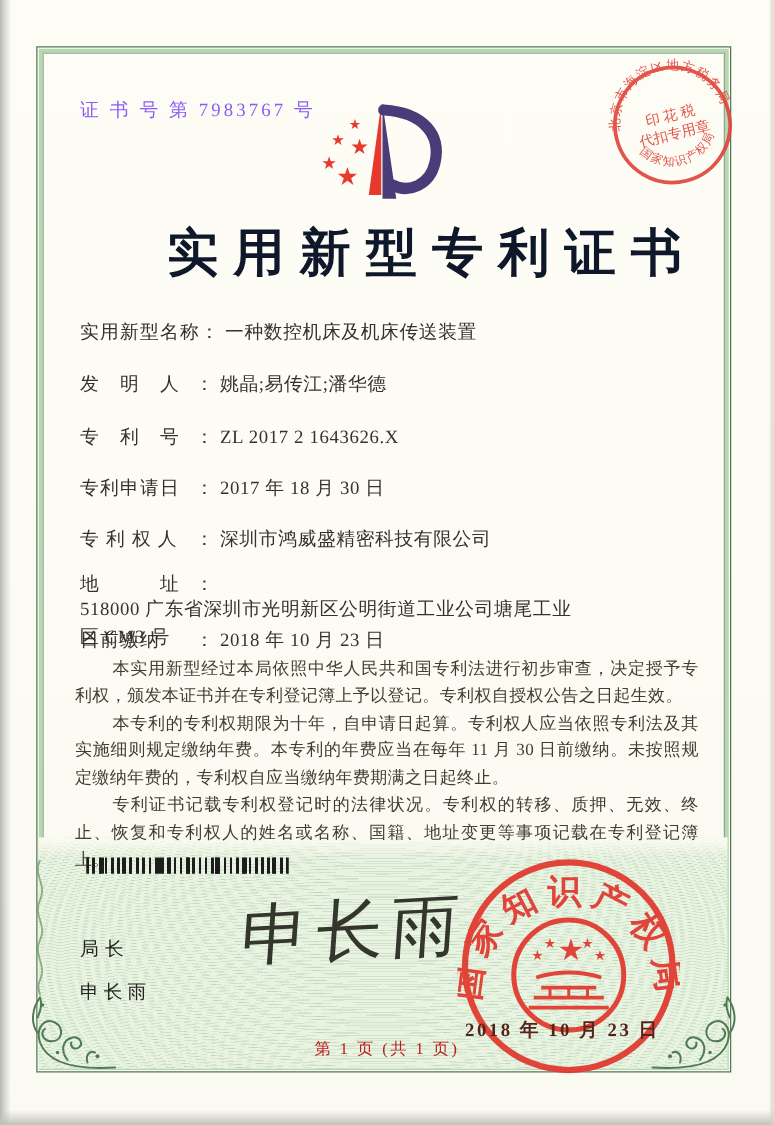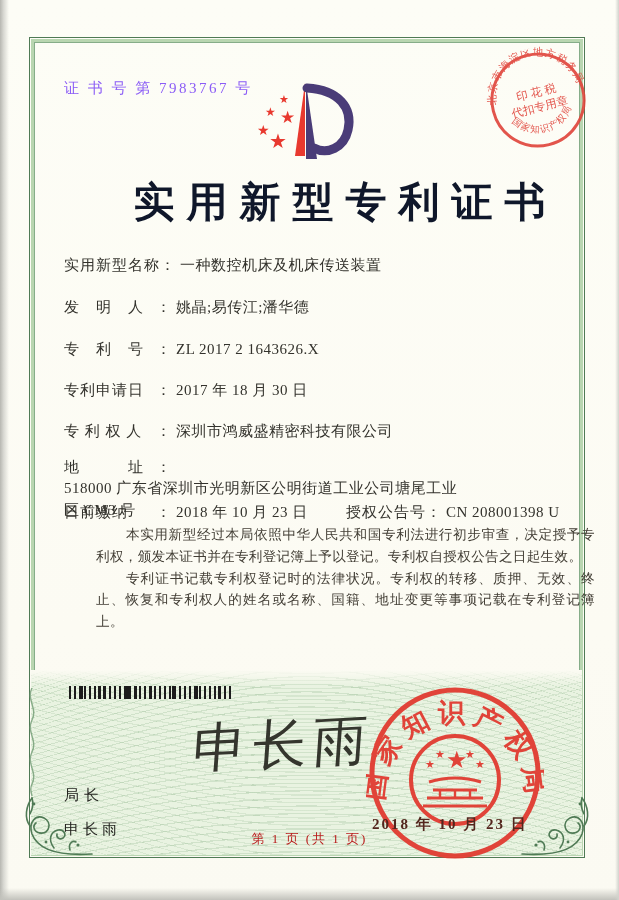--- a/index.html
+++ b/index.html
@@ -41,32 +41,32 @@
   .fields{position:absolute;left:64px;top:250px;width:496px;font-size:15px;color:#33322c;}
   .frow{position:absolute;left:0;white-space:nowrap;}
   .frow .lbl{display:inline-block;min-width:92px;letter-spacing:1px;}
   .frow .colon{margin-right:5px;}
   .frow .val{letter-spacing:.5px;}
   .frow-wrap{white-space:normal;}
   .frow-wrap .val{display:inline-block;vertical-align:top;width:400px;line-height:22px;letter-spacing:.5px;}
   .grant-right{position:absolute;left:282px;top:0;}
 
   .body-text{position:absolute;left:60px;top:524px;width:499px;
-    font-size:13.6px;line-height:21.8px;color:#413d34;text-align:justify;margin-left:36px;}
+    font-size:13.6px;line-height:21.8px;color:#413d34;text-align:justify;}
   .body-text p{margin:0;text-indent:2.2em;letter-spacing:.3px;}
 
   .barcode{position:absolute;left:69px;top:686px;width:162px;height:13px;
     background-image:
       repeating-linear-gradient(90deg,#1c1c1c 0 2px,rgba(0,0,0,0) 2px 5px),
       repeating-linear-gradient(90deg,rgba(0,0,0,0) 0 11px,#1c1c1c 11px 14px,rgba(0,0,0,0) 14px 23px),
       repeating-linear-gradient(90deg,rgba(0,0,0,0) 0 29px,#1c1c1c 29px 31px,rgba(0,0,0,0) 31px 37px);
   }
 
   .director{position:absolute;left:64px;top:750px;color:#23231f;font-size:15px;}
-  .director .d-title{letter-spacing:5px;margin-top:36px;}
+  .director .d-title{letter-spacing:5px;}
   .director .d-name{margin-top:15px;letter-spacing:4px;}
 
   .signature{position:absolute;left:192px;top:708px;width:210px;height:100px;
     font-size:54px;color:#26261f;transform:rotate(-3deg) skewX(-7deg);
     letter-spacing:6px;white-space:nowrap;opacity:.92;}
 
   .seal{position:absolute;left:366px;top:684px;width:178px;height:178px;opacity:.95;}
   .seal-date{position:absolute;left:372px;top:815px;font-size:15px;font-weight:bold;
     color:#53261d;letter-spacing:2px;white-space:nowrap;}
 
@@ -175,28 +175,26 @@
     <span class="lbl">专利申请日</span><span class="colon">：</span><span class="val">2017 年 18 月 30 日</span>
   </div>
   <div class="frow" style="top:172px">
     <span class="lbl">专 利 权 人</span><span class="colon">：</span><span class="val">深圳市鸿威盛精密科技有限公司</span>
   </div>
   <div class="frow frow-wrap" style="top:208px">
     <span class="lbl">地　　　址</span><span class="colon">：</span><span class="val">518000 广东省深圳市光明新区公明街道工业公司塘尾工业区 CM3 号</span>
   </div>
   <div class="frow" style="top:253px">
     <span class="lbl">日前缴纳</span><span class="colon">：</span><span class="val">2018 年 10 月 23 日</span>
-    <span class="grant-right">
-      <span class="lbl" style="min-width:0">授权公告号</span><span class="colon">：</span><span class="val">CN 208001398 U</span>
-    </span>
   </div>
 </div>
 
 <div class="body-text">
   <p>本实用新型经过本局依照中华人民共和国专利法进行初步审查，决定授予专利权，颁发本证书并在专利登记簿上予以登记。专利权自授权公告之日起生效。</p>
+  <p>本专利的专利权期限为十年，自申请日起算。专利权人应当依照专利法及其实施细则规定缴纳年费。本专利的年费应当在每年 11 月 30 日前缴纳。未按照规定缴纳年费的，专利权自应当缴纳年费期满之日起终止。</p>
   <p>专利证书记载专利权登记时的法律状况。专利权的转移、质押、无效、终止、恢复和专利权人的姓名或名称、国籍、地址变更等事项记载在专利登记簿上。</p>
 </div>
 
 <div class="barcode"></div>
 
 <div class="director">
   <div class="d-title">局长</div>
   <div class="d-name">申长雨</div>
 </div>
 

